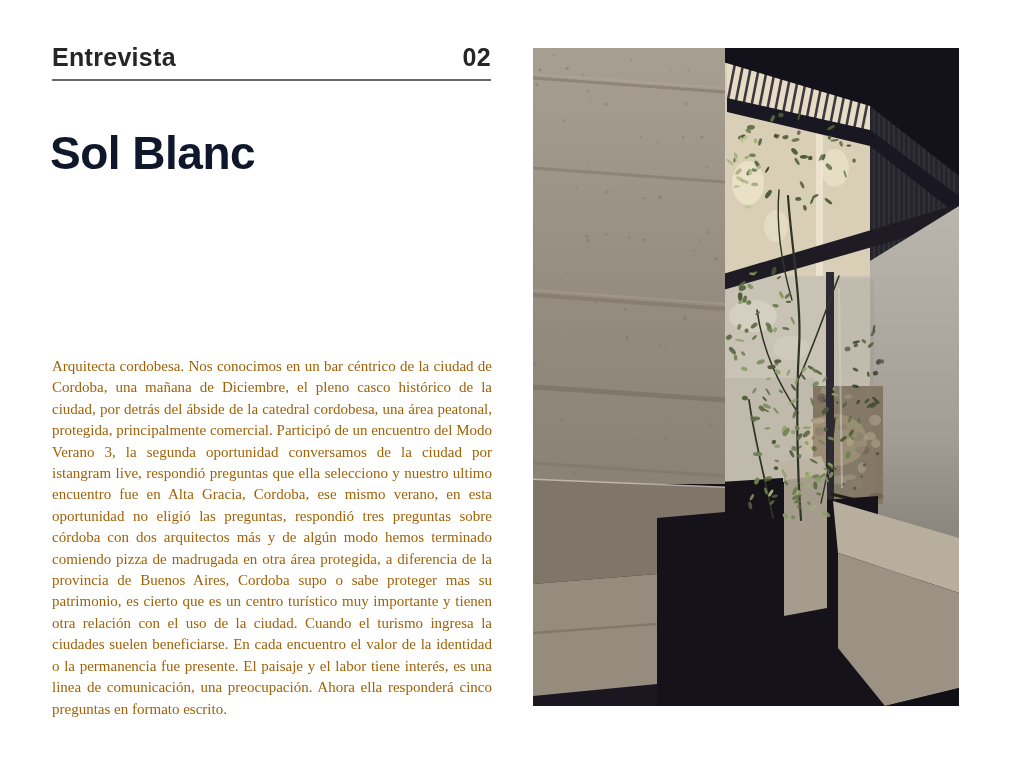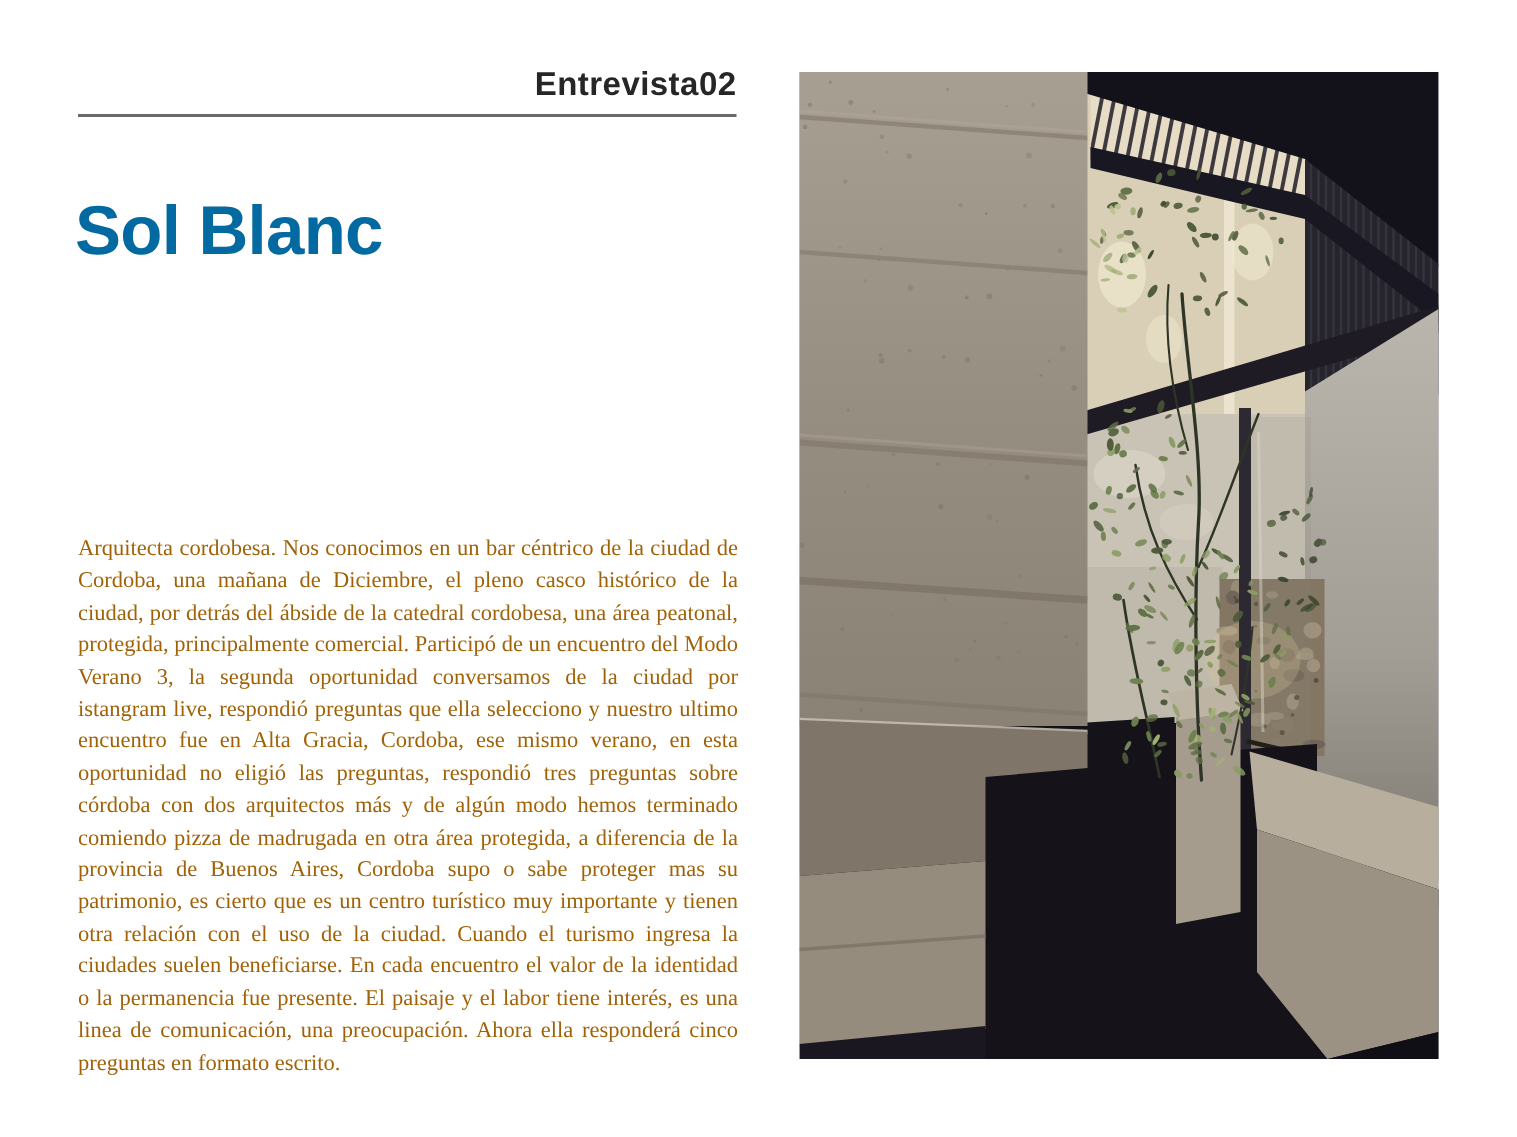--- a/index.html
+++ b/index.html
@@ -1,40 +1,40 @@
 <!DOCTYPE html>
 <html><head>
 <meta charset="utf-8">
 <style>
   html,body{margin:0;padding:0;background:#ffffff;}
   .page{position:relative;width:1011px;height:758px;background:#ffffff;overflow:hidden;
         font-family:"Liberation Sans",sans-serif;}
   .header-row{position:absolute;left:52px;top:43px;width:439px;
-              display:flex;justify-content:flex-end;align-items:flex-end;
+              display:flex;justify-content:space-between;align-items:flex-end;
               border-bottom:2px solid #f9a8d4;padding-bottom:7px;
-              font-weight:700;font-size:22px;letter-spacing:0.3px;color:#262626;}
+              font-weight:700;font-size:25px;letter-spacing:0.3px;color:#262626;}
   .doc-title{position:absolute;left:50px;top:99px;
              font-weight:700;font-size:46px;letter-spacing:-0.5px;line-height:1;}
   .body-copy{position:absolute;left:52px;top:341px;width:440px;
              font-family:"Liberation Serif",serif;font-size:15px;line-height:21.4px;
              text-align:justify;color:#a16207;}
   .photo-frame{position:absolute;left:533px;top:48px;width:426px;height:658px;}
   .photo-frame svg{display:block;width:100%;height:100%;}
 </style>
 </head>
 <body>
 
 <div class="page">
 
   <div class="header-row" style="border-bottom-color: rgb(106, 106, 106);">
     <span>Entrevista</span>
     <span>02</span>
   </div>
 
-  <h1 class="doc-title" style="color: #0369a1;">Sol Blanc</h1>
+  <h1 class="doc-title" style="color: #0f172a;">Sol Blanc</h1>
 
   <p class="body-copy">Arquitecta cordobesa. Nos conocimos en un bar céntrico de la ciudad de Cordoba, una mañana de Diciembre, el pleno casco histórico de la ciudad, por detrás del ábside de la catedral cordobesa, una área peatonal, protegida, principalmente comercial. Participó de un encuentro del Modo Verano 3, la segunda oportunidad conversamos de la ciudad por istangram live, respondió preguntas que ella selecciono y nuestro ultimo encuentro fue en Alta Gracia, Cordoba, ese mismo verano, en esta oportunidad no eligió las preguntas, respondió tres preguntas sobre córdoba con dos arquitectos más y de algún modo hemos terminado comiendo pizza de madrugada en otra área protegida, a diferencia de la provincia de Buenos Aires, Cordoba supo o sabe proteger mas su patrimonio, es cierto que es un centro turístico muy importante y tienen otra relación con el uso de la ciudad. Cuando el turismo ingresa la ciudades suelen beneficiarse. En cada encuentro el valor de la identidad o la permanencia fue presente. El paisaje y el labor tiene interés, es una linea de comunicación, una preocupación. Ahora ella responderá cinco preguntas en formato escrito.</p>
 
   <div class="photo-frame">
     <svg id="photo-svg" viewBox="0 0 426 658" preserveAspectRatio="none">
       <defs>
         <linearGradient id="pillarGrad" x1="0" y1="0" x2="0" y2="1">
           <stop offset="0" stop-color="#a89f93"></stop>
             <stop offset="0.55" stop-color="#968d81"></stop>
             <stop offset="1" stop-color="#8b8276"></stop>

